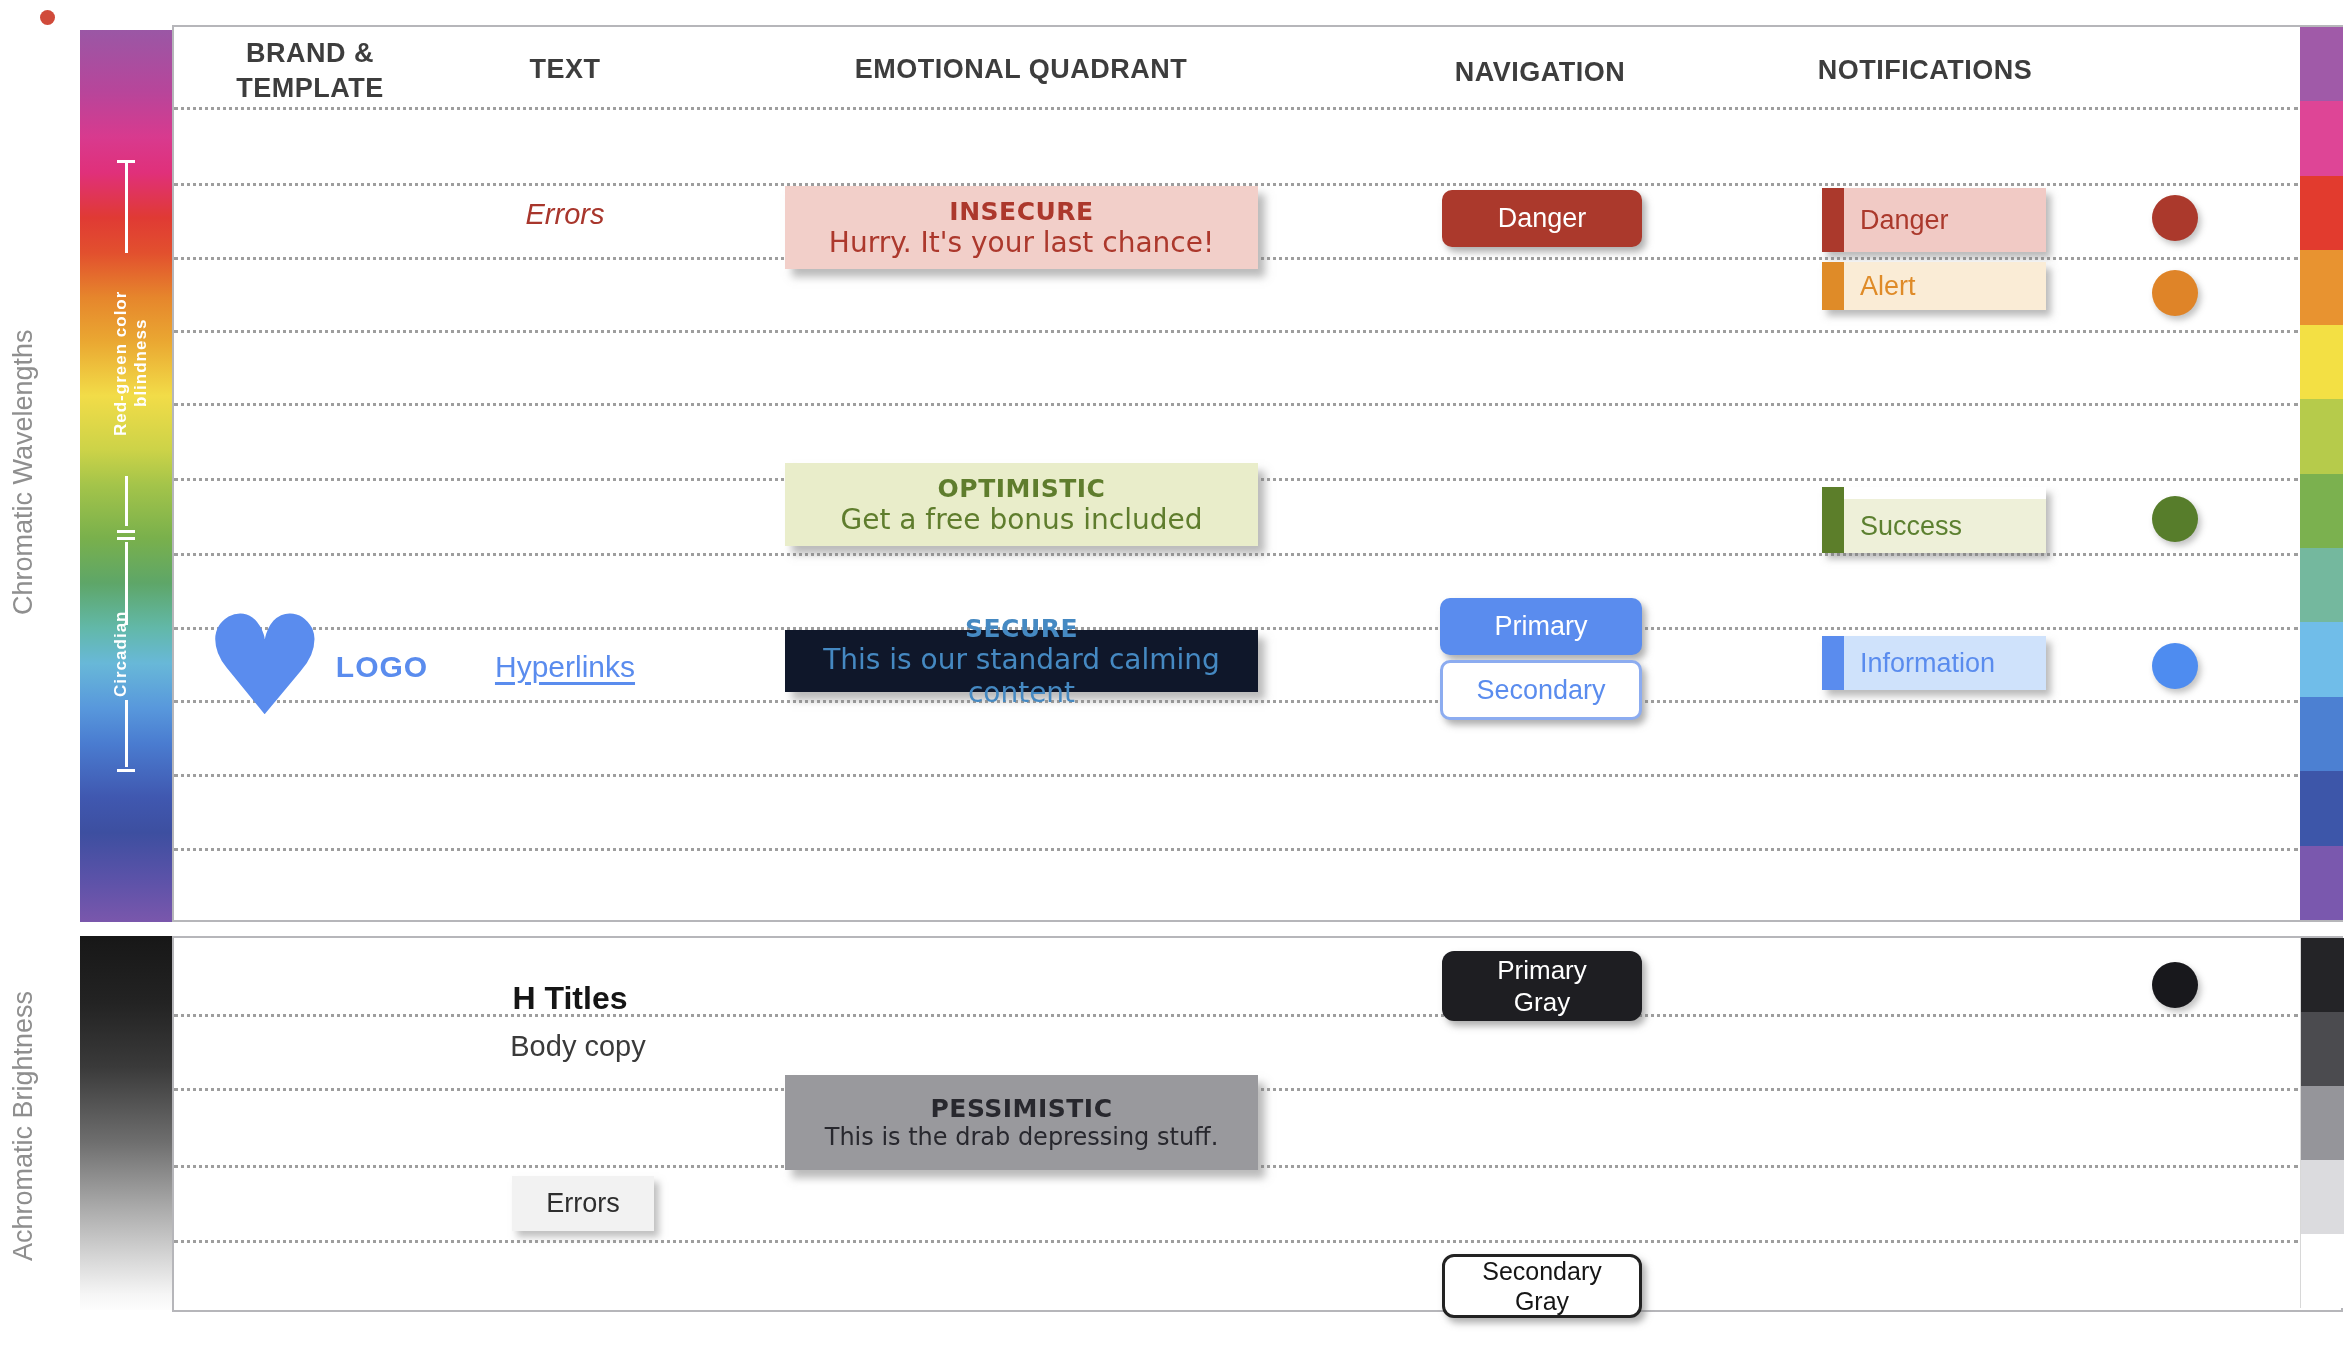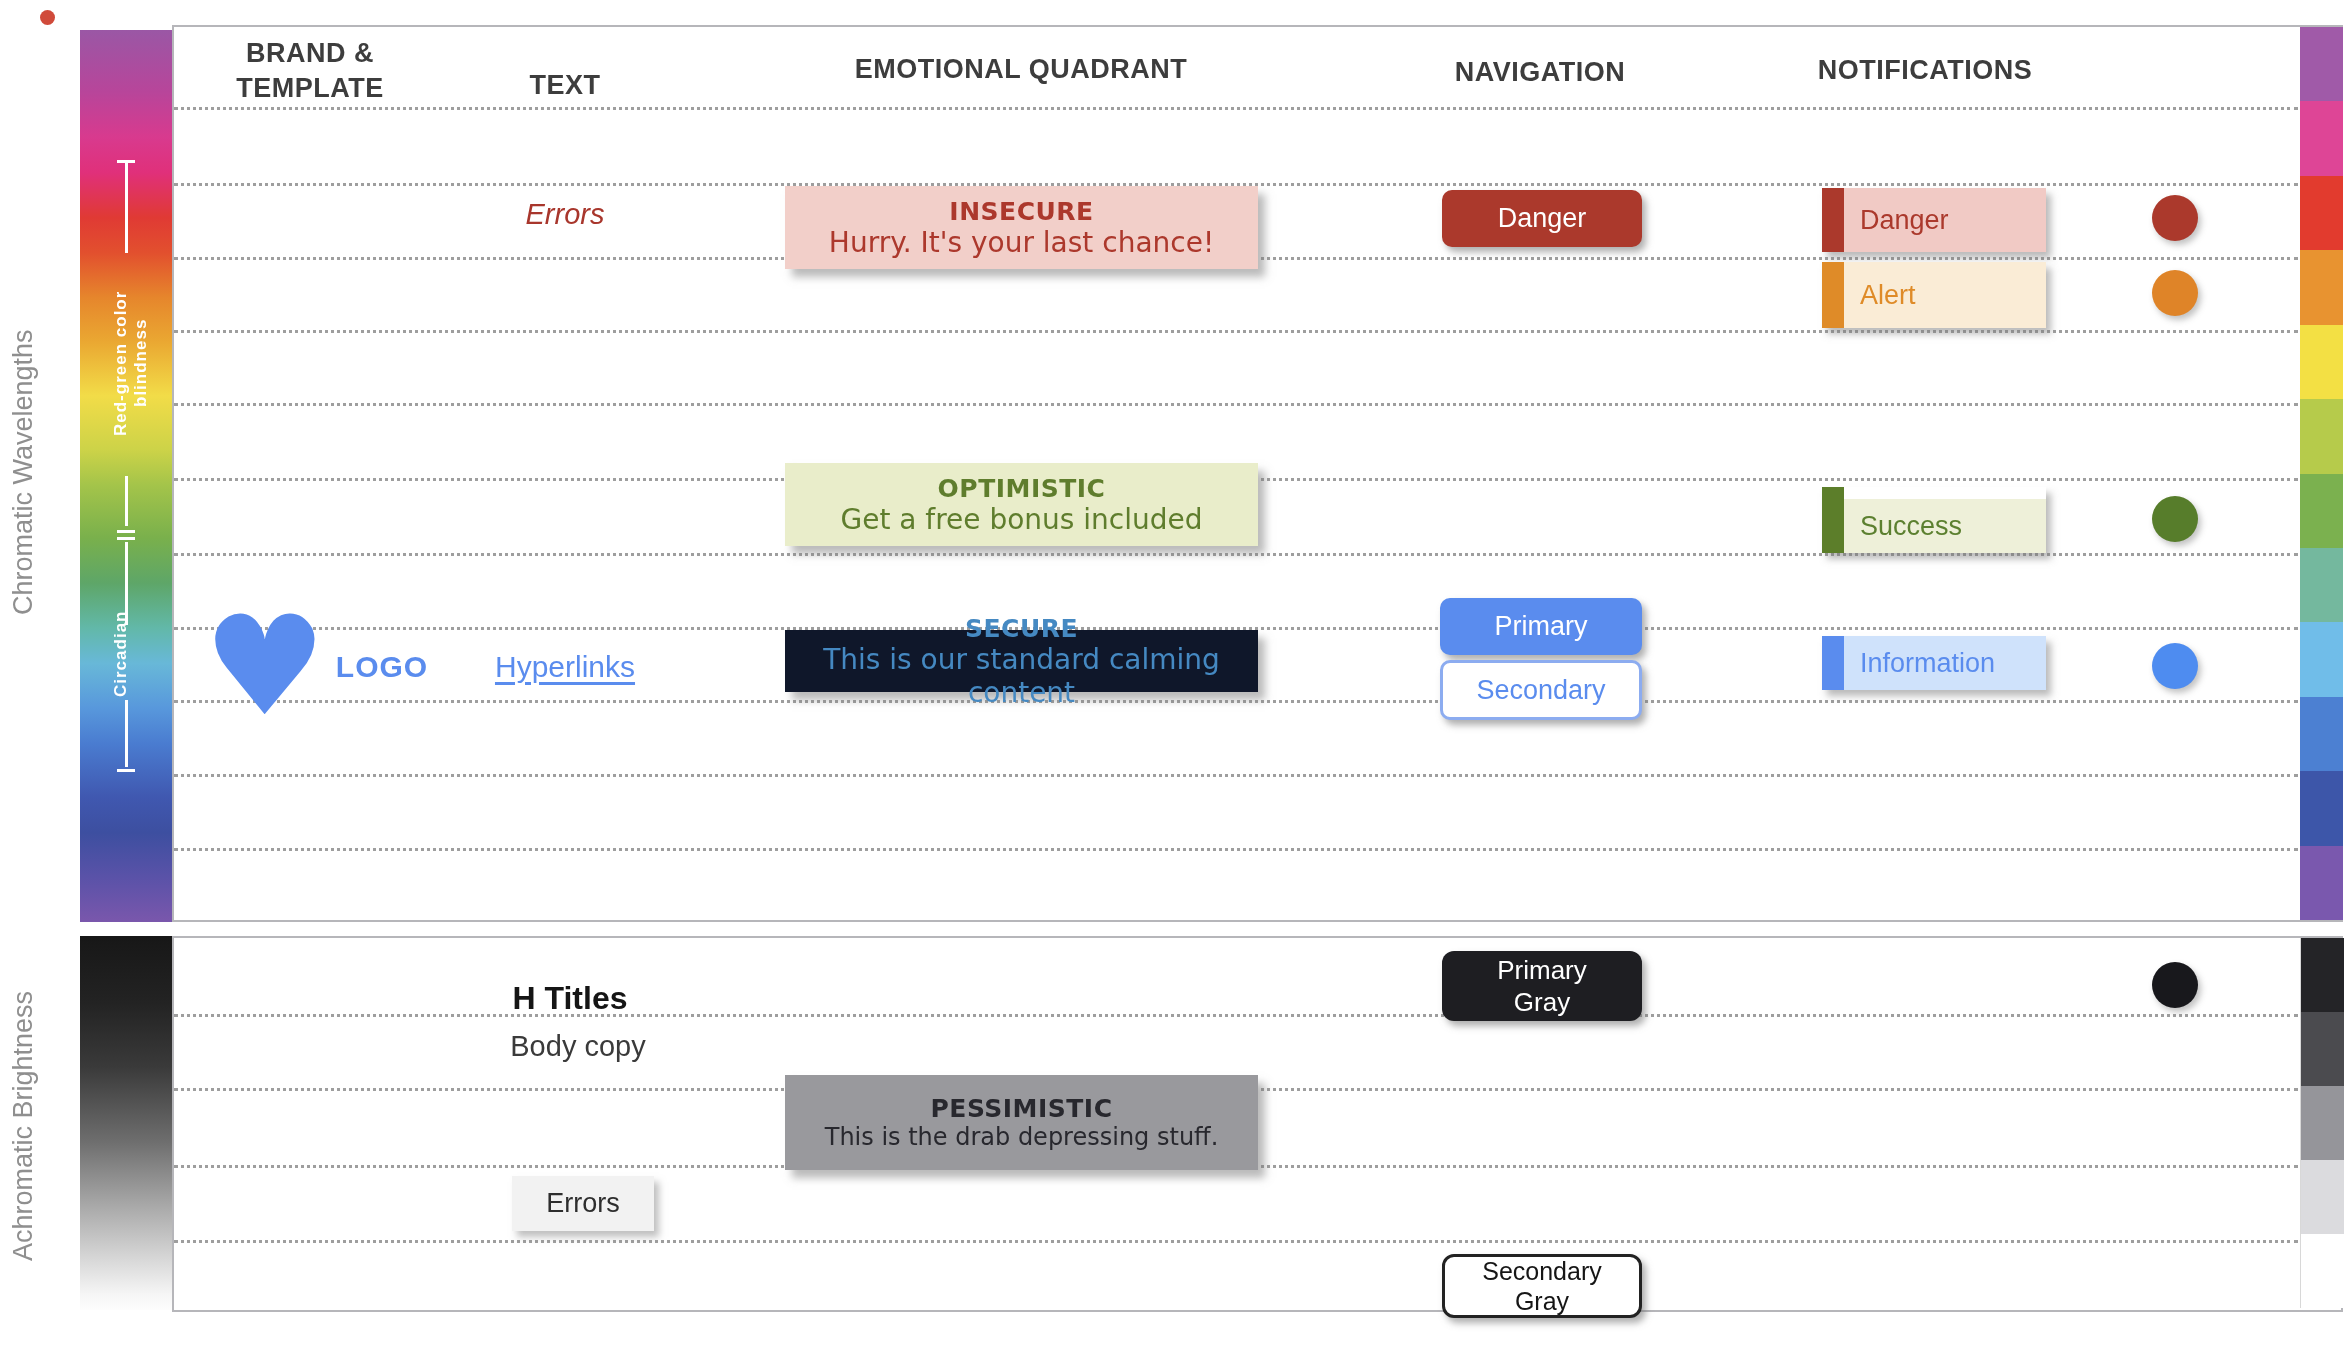--- a/index.html
+++ b/index.html
@@ -70,21 +70,21 @@
                          color:#161616;border:3px solid #222;white-space:pre-line;
                          line-height:1.2;font-size:25px;border-radius:12px;}
 
   
   .notif{position:absolute;left:1822px;width:224px;display:flex;font-size:27px;
          box-shadow:5px 6px 7px rgba(120,120,120,.5);}
   .notif .nbar{width:22px;}
   .notif .nlabel{flex:1;display:flex;align-items:center;padding-left:16px;}
   #notif-danger{top:188px;height:64px;}
   #notif-danger .nbar{background:#ab392c;} #notif-danger .nlabel{background:#f1cac5;color:#ab392c;}
-  #notif-alert{top:262px;height:66px;}
+  #notif-alert{top:262px;height:48px;}
   #notif-alert .nbar{background:#df8b28;} #notif-alert .nlabel{background:#faecd6;color:#df8b28;}
   #notif-success{top:487px;height:66px;}
   #notif-success .nbar{background:#5c7e2a;} #notif-success .nlabel{background:#eef0d9;color:#5c8030;margin-top:12px;}
   #notif-info{top:636px;height:54px;}
   #notif-info .nbar{background:#5a8cee;} #notif-info .nlabel{background:#cfe2fb;color:#5a8cee;}
 
   
   .dot{position:absolute;left:2152px;width:46px;height:46px;border-radius:50%;
        box-shadow:3px 4px 6px rgba(120,120,120,.45);}
   #dot-red{top:195px;background:#ab392c;}
@@ -133,21 +133,21 @@
     <div class="vline" style="top:512px;height:83px"></div>
     <div class="bar-text vtext" style="top:595px;height:72px">Circadian</div>
     <div class="vline" style="top:670px;height:67px"></div>
     <div class="cap" style="top:739px"></div>
   </div>
 
   <div class="side-label vtext" style="top:272px;height:400px">Chromatic Wavelengths</div>
   <div class="side-label vtext" style="top:970px;height:312px">Achromatic Brightness</div>
 
   <div class="col-header" style="left:200px;top:36px;width:220px">BRAND &amp; TEMPLATE</div>
-  <div class="col-header" style="left:465px;top:68px;width:200px">TEXT</div>
+  <div class="col-header" style="left:465px;top:52px;width:200px">TEXT</div>
   <div class="col-header" style="left:846px;top:52px;width:350px">EMOTIONAL QUADRANT</div>
   <div class="col-header" style="left:1430px;top:55px;width:220px">NAVIGATION</div>
   <div class="col-header" style="left:1815px;top:53px;width:220px">NOTIFICATIONS</div>
 
   <div class="dotline" style="top:107px"></div>
   <div class="dotline" style="top:183px"></div>
   <div class="dotline" style="top:257px"></div>
   <div class="dotline" style="top:330px"></div>
   <div class="dotline" style="top:403px"></div>
   <div class="dotline" style="top:478px"></div>

